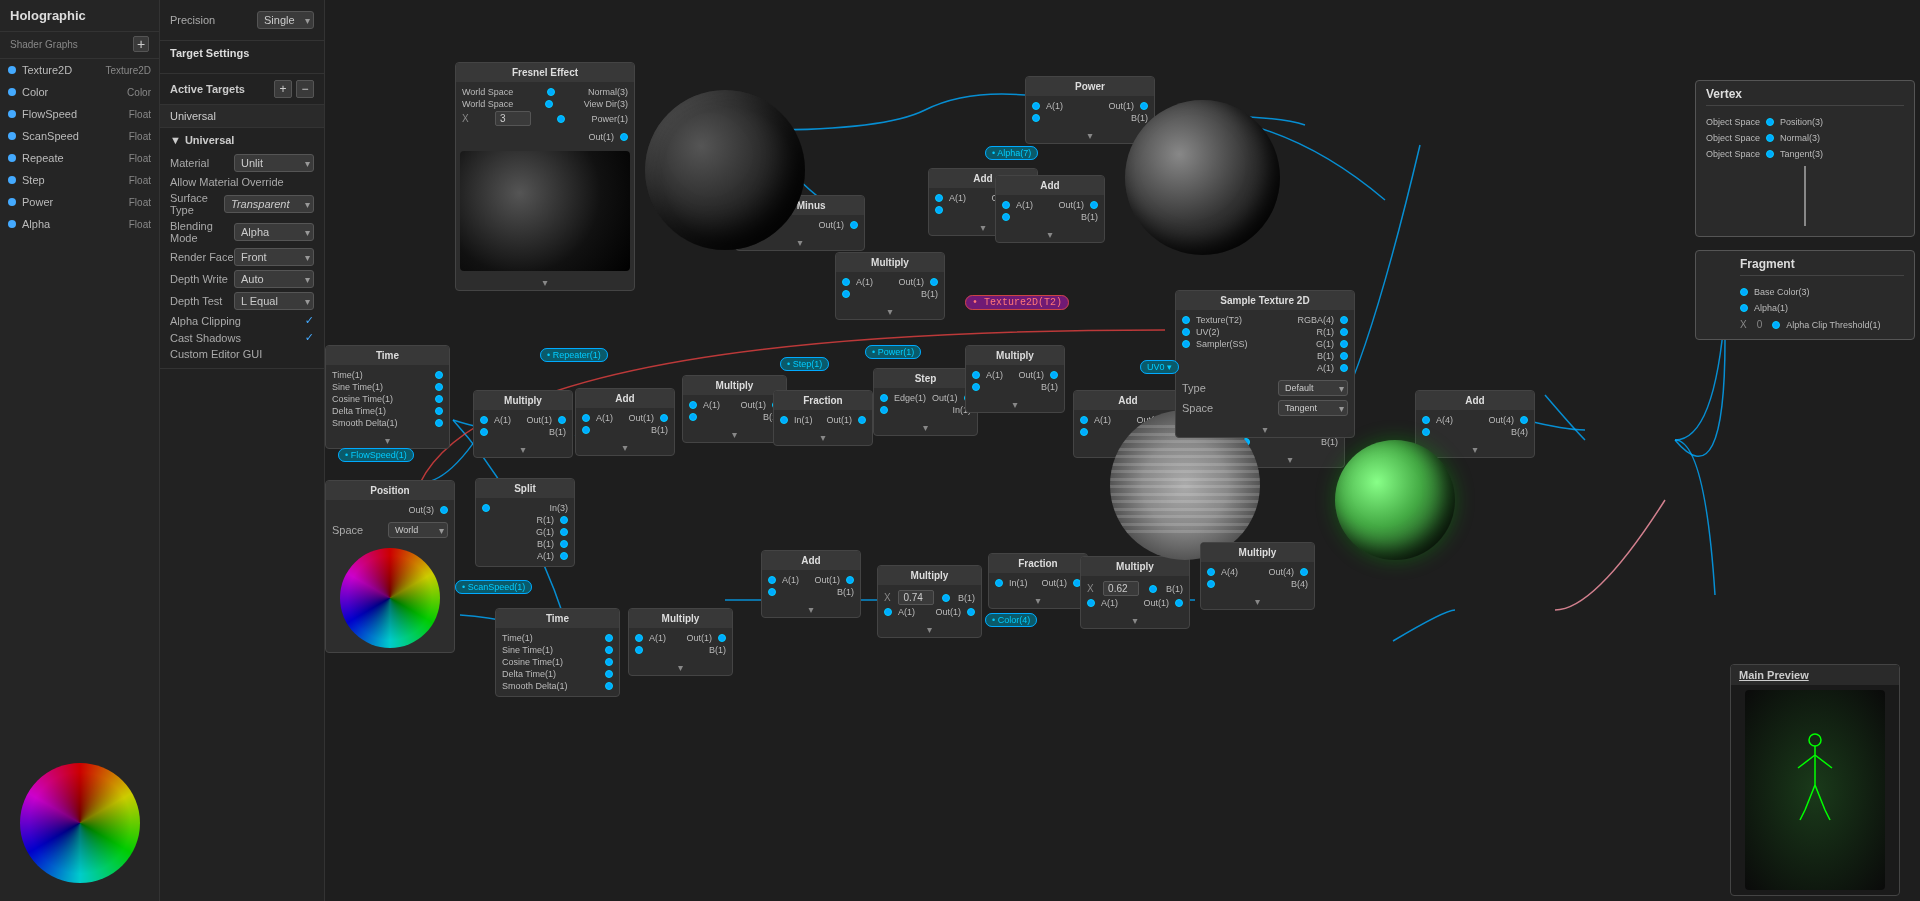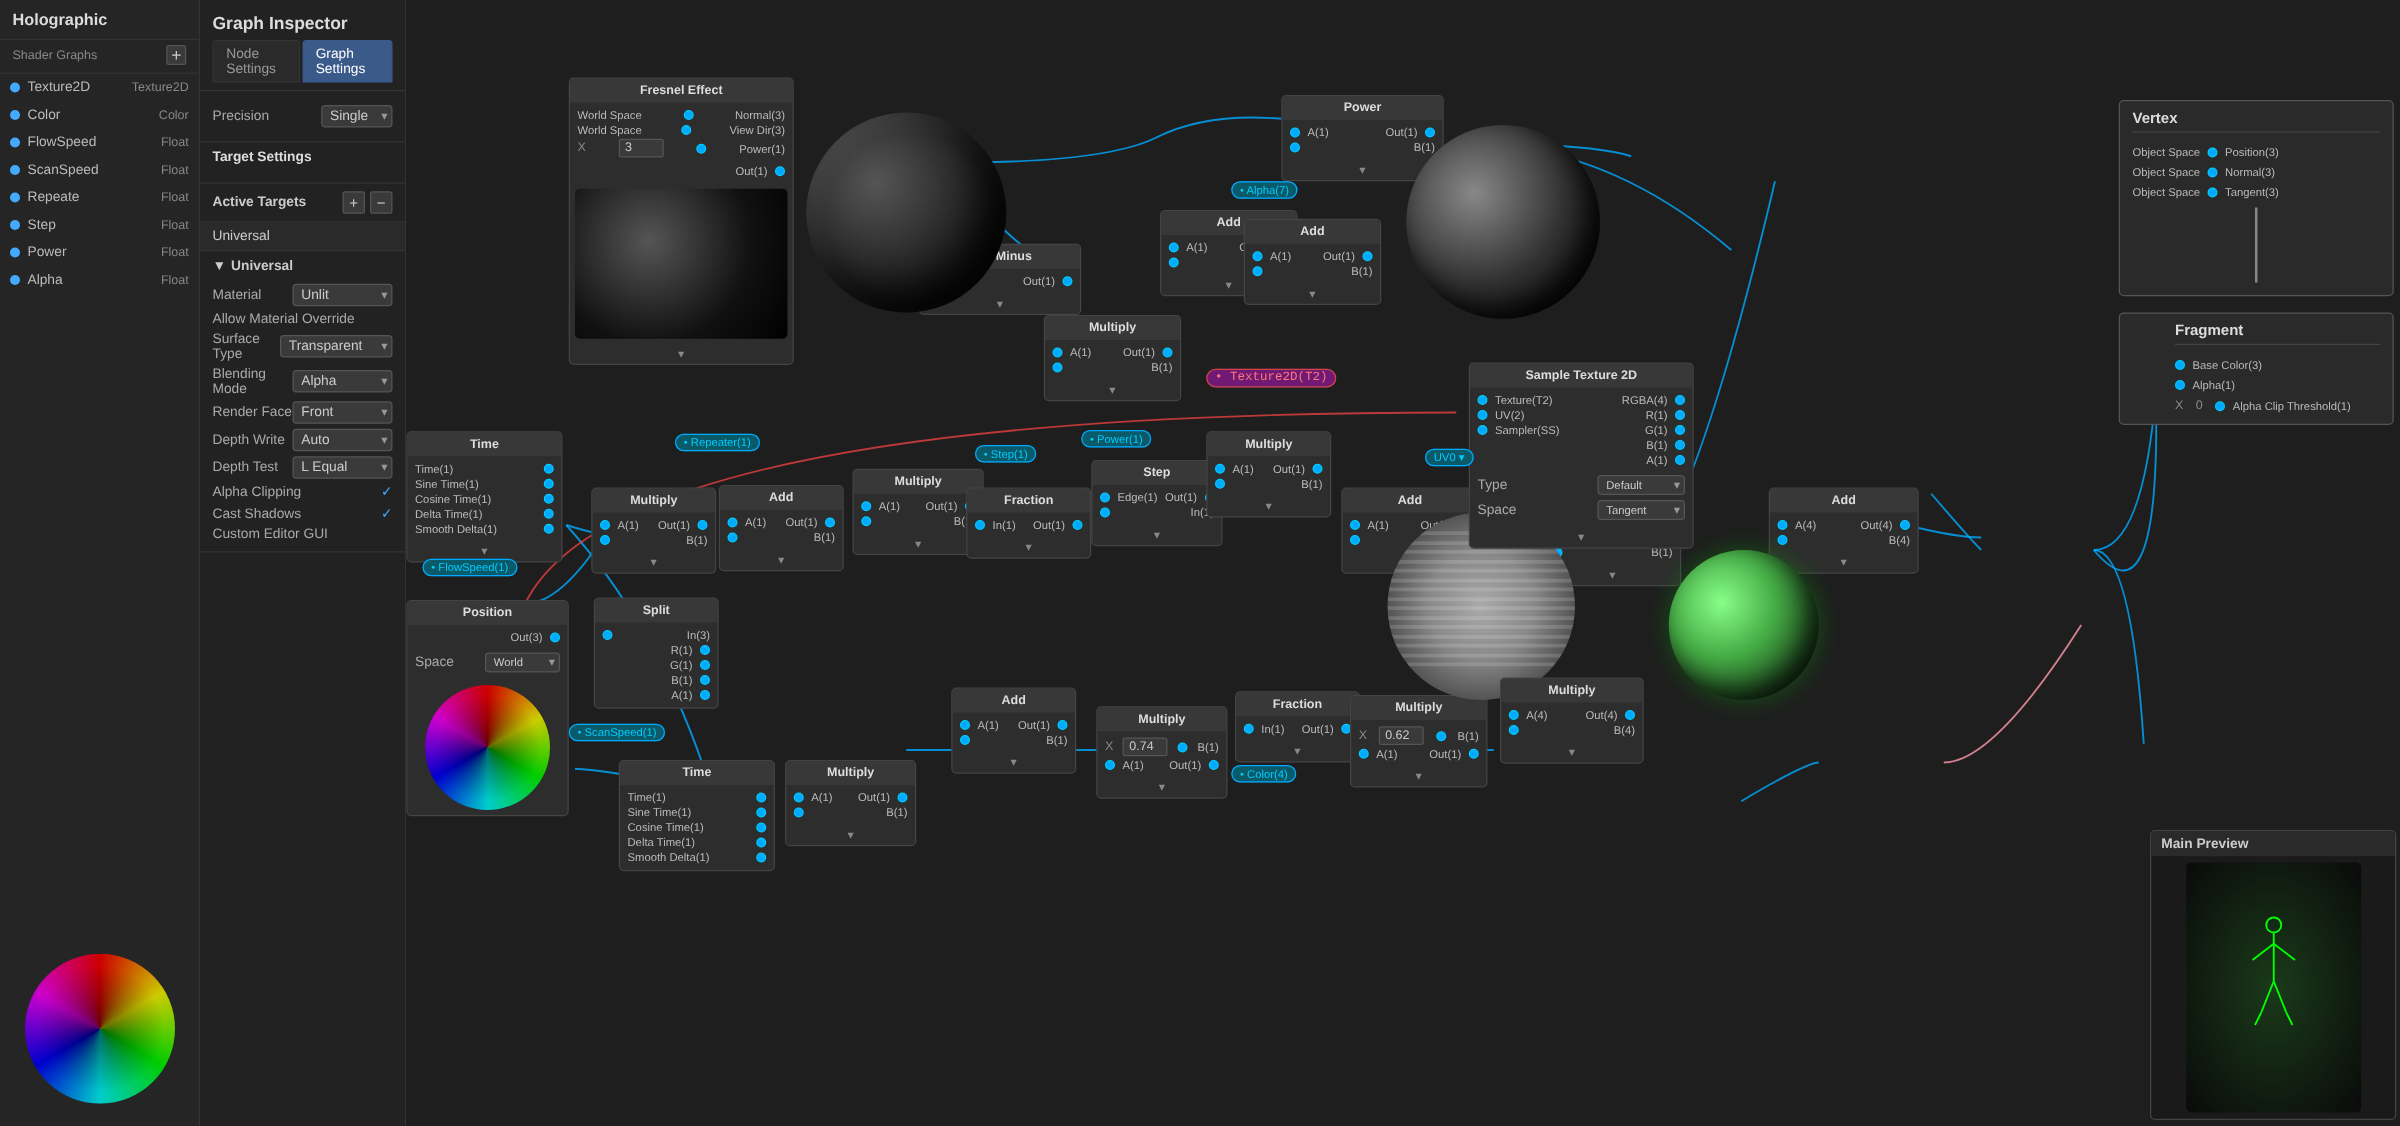--- a/index.html
+++ b/index.html
@@ -485,31 +485,20 @@
   </div>
 
   <div style="flex:1; display:flex; align-items:flex-end; padding-bottom:10px;">
     <div style="width:100%;">
       <div class="color-wheel-canvas"></div>
     </div>
   </div>
 </div>
 
 <div class="inspector-panel">
-  <div class="inspector-header">
-    <div class="inspector-title">Graph Inspector</div>
-    <div class="tab-bar">
-      <div class="tab">
-        <span>Node Settings</span>
-      </div>
-      <div class="tab active">
-        <span>Graph Settings</span>
-      </div>
-    </div>
-  </div>
 
   <div class="inspector-section">
     <div class="inspector-row">
       <span class="inspector-label">Precision</span>
       <div class="dropdown-wrapper">
         <select class="dropdown">
           <option>Single</option>
           <option>Half</option>
         </select>
       </div>
@@ -546,21 +535,21 @@
       </div>
     </div>
 
     <div class="field-row">
       <span class="field-label">Allow Material Override</span>
     </div>
 
     <div class="field-row">
       <span class="field-label">Surface Type</span>
       <div class="dropdown-wrapper">
-        <select class="dropdown" style="width:90px;">
+        <select class="dropdown" style="width:90px;font-style:italic;">
           <option>Transparent</option>
           <option>Opaque</option>
         </select>
       </div>
     </div>
 
     <div class="field-row">
       <span class="field-label">Blending Mode</span>
       <div class="dropdown-wrapper">
         <select class="dropdown" style="width:80px;">
@@ -1280,21 +1269,21 @@
       <span class="port-label">Alpha(1)</span>
     </div>
     <div class="side-row">
       <span class="x-label">X</span>
       <span style="color:#888;font-size:10px;margin:0 4px;">0</span>
       <div class="port cyan"></div>
       <span class="port-label">Alpha Clip Threshold(1)</span>
     </div>
   </div>
 
-  <div class="main-preview" style="right:3px; bottom:5px; width:197px;">
+  <div class="main-preview" style="right:20px; bottom:5px; width:170px;text-decoration:underline;">
     <div class="main-preview-header">Main Preview</div>
     <div class="skeleton-figure">
 
       <svg width="50" height="120" viewBox="0 0 50 120">
 
         <circle cx="25" cy="10" r="6" stroke="#0f0" stroke-width="1.5" fill="none"></circle>
 
         <line x1="25" y1="16" x2="25" y2="55" stroke="#0f0" stroke-width="1.5"></line>
 
         <line x1="25" y1="25" x2="8" y2="38" stroke="#0f0" stroke-width="1.5"></line>

